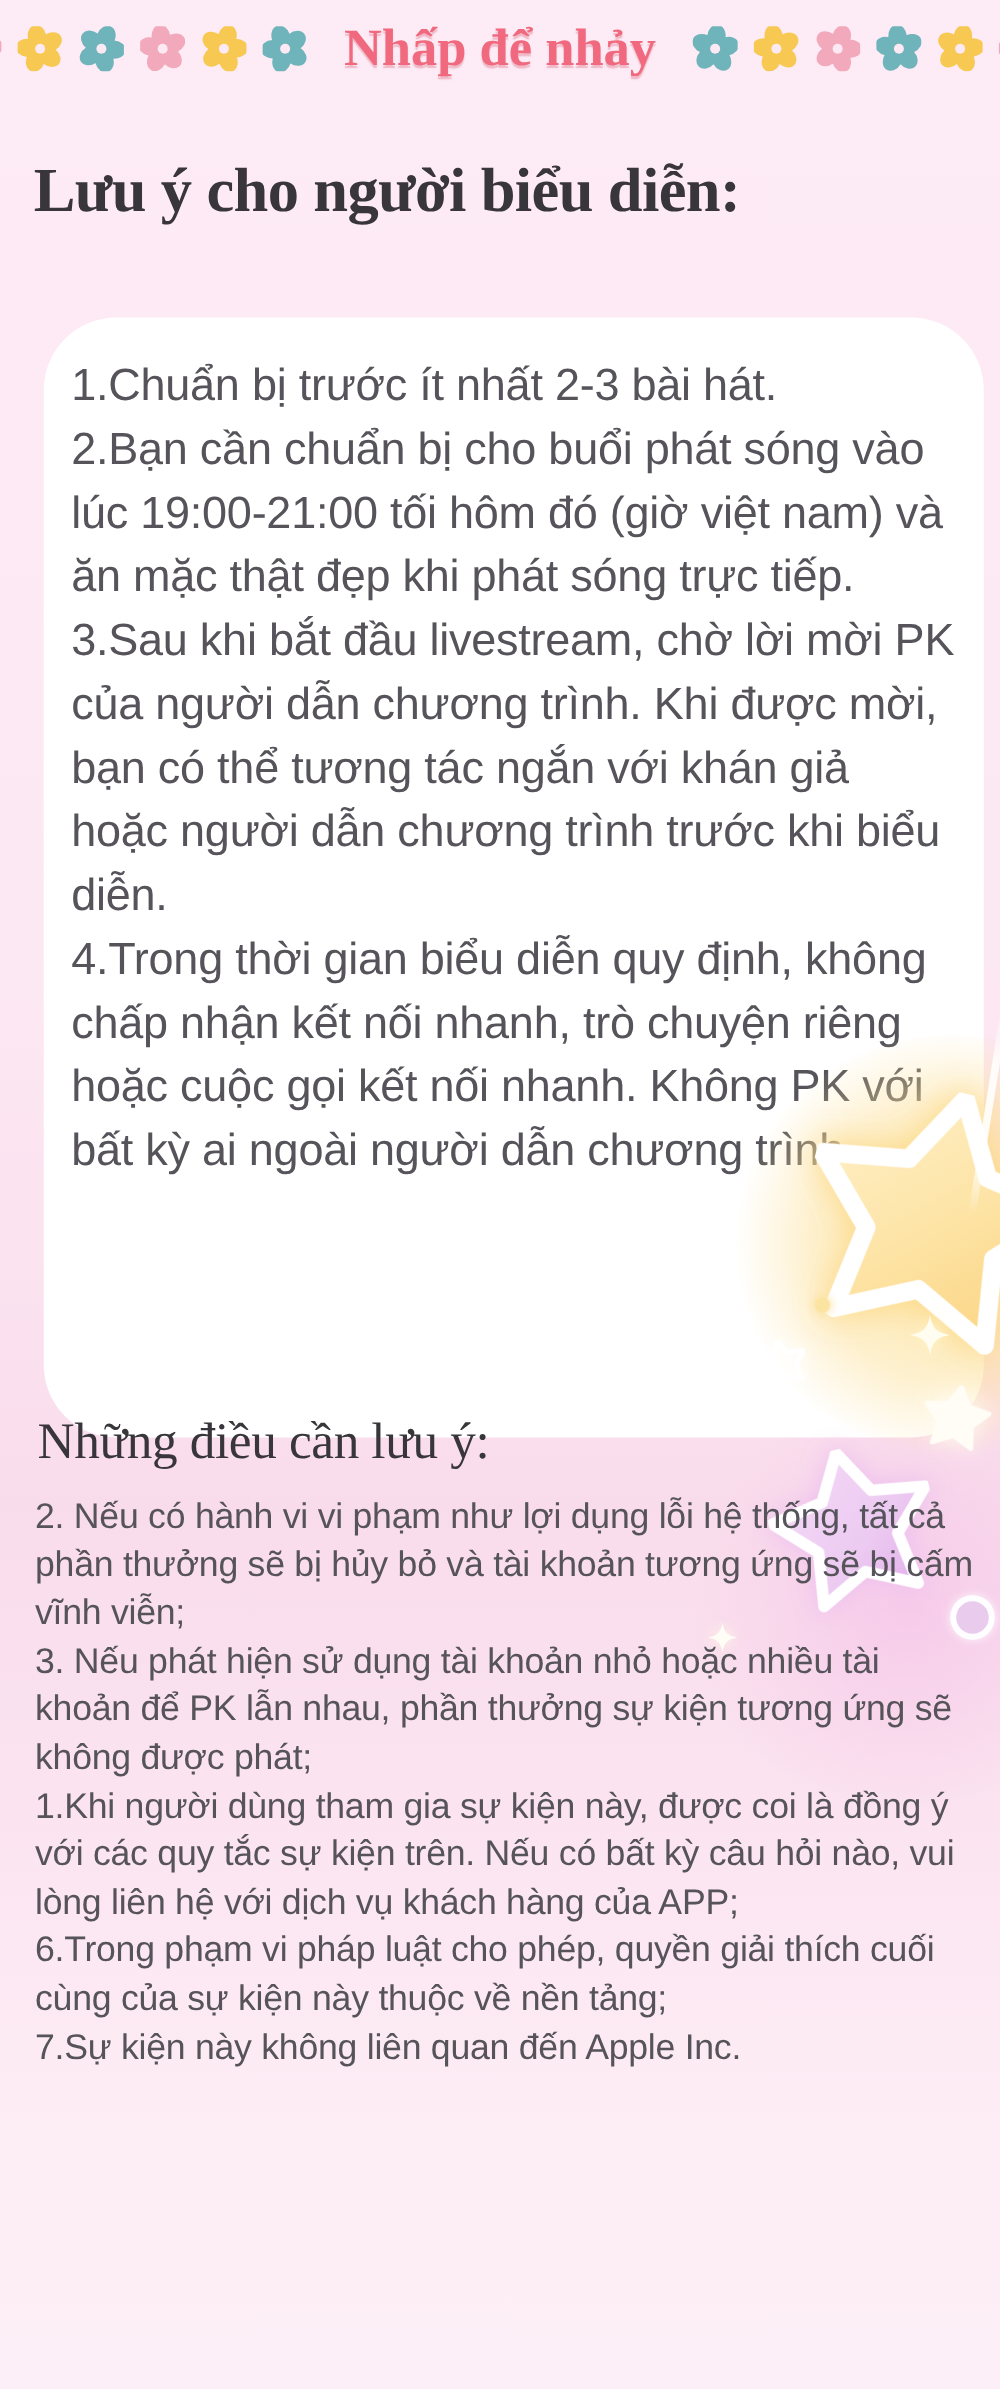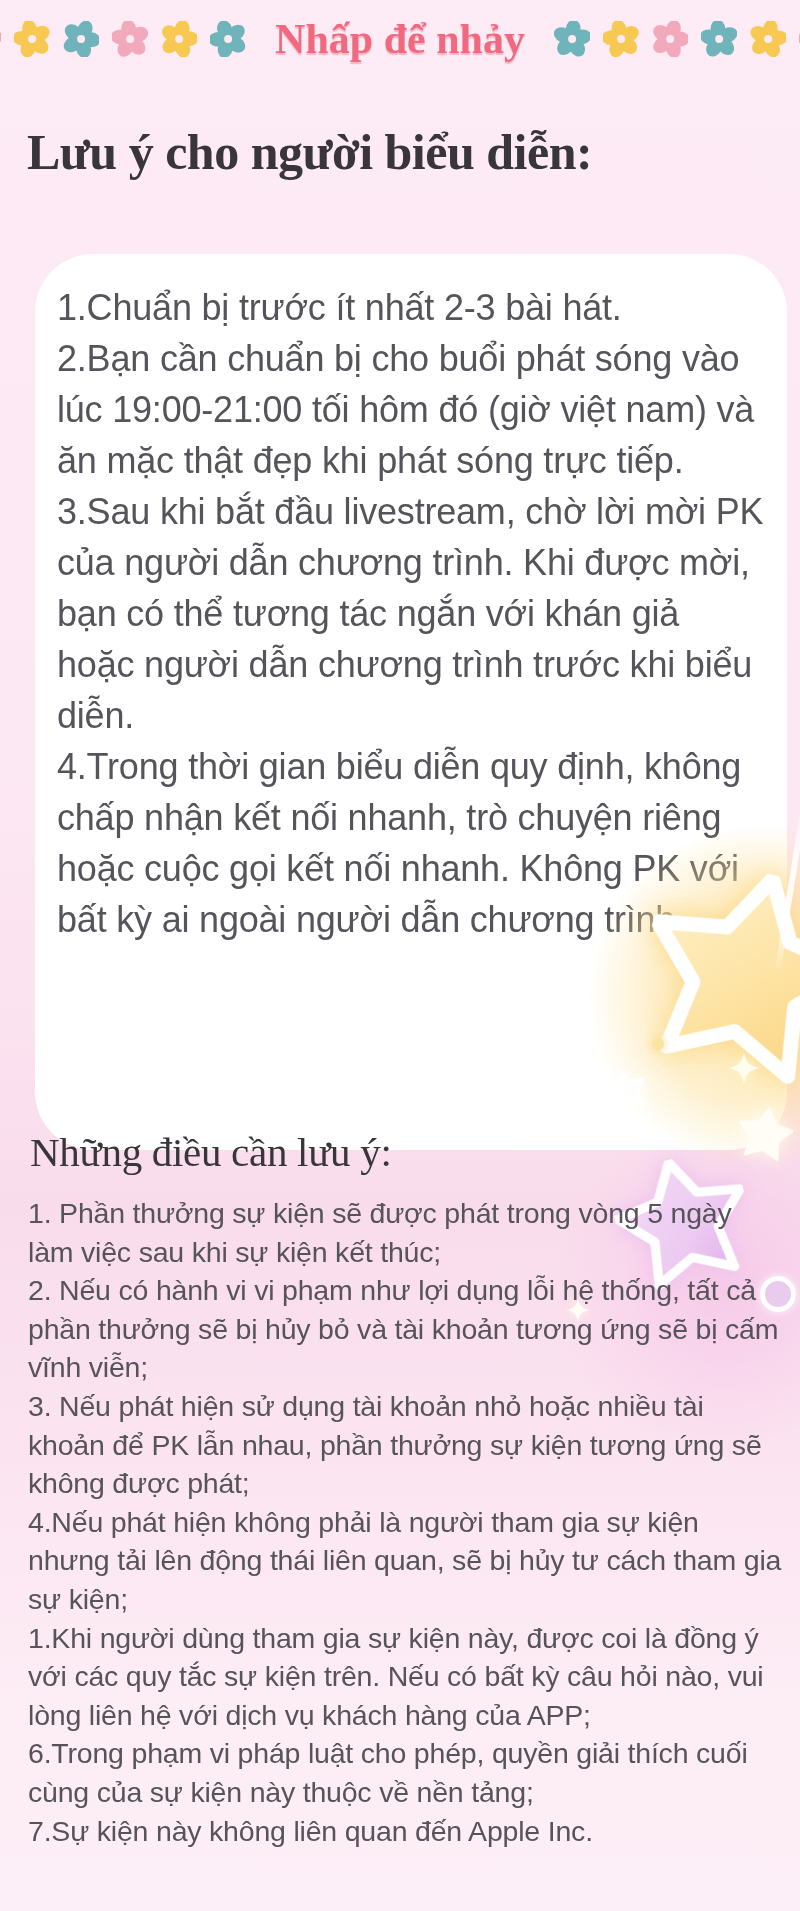--- a/index.html
+++ b/index.html
@@ -282,22 +282,20 @@
   <div class="deco ring-white"></div>
   <div class="deco sparkle-2">
     <svg viewBox="0 0 24 24">
         <use href="#sparkle4"></use>
       </svg>
   </div>
 
   <h2 class="h2">Những điều cần lưu ý:</h2>
 
   <div class="list2">
-    <p>1. Phần thưởng sự kiện sẽ được phát trong vòng 5 ngày làm việc sau khi sự kiện kết thúc;</p>
     <p>2. Nếu có hành vi vi phạm như lợi dụng lỗi hệ thống, tất cả phần thưởng sẽ bị hủy bỏ và tài khoản tương ứng sẽ bị cấm vĩnh viễn;</p>
     <p>3. Nếu phát hiện sử dụng tài khoản nhỏ hoặc nhiều tài khoản để PK lẫn nhau, phần thưởng sự kiện tương ứng sẽ không được phát;</p>
-    <p>4.Nếu phát hiện không phải là người tham gia sự kiện nhưng tải lên động thái liên quan, sẽ bị hủy tư cách tham gia sự kiện;</p>
     <p>1.Khi người dùng tham gia sự kiện này, được coi là đồng ý với các quy tắc sự kiện trên. Nếu có bất kỳ câu hỏi nào, vui lòng liên hệ với dịch vụ khách hàng của APP;</p>
     <p>6.Trong phạm vi pháp luật cho phép, quyền giải thích cuối cùng của sự kiện này thuộc về nền tảng;</p>
     <p>7.Sự kiện này không liên quan đến Apple Inc.</p>
   </div>
 
 </div>
 
 </body></html>

